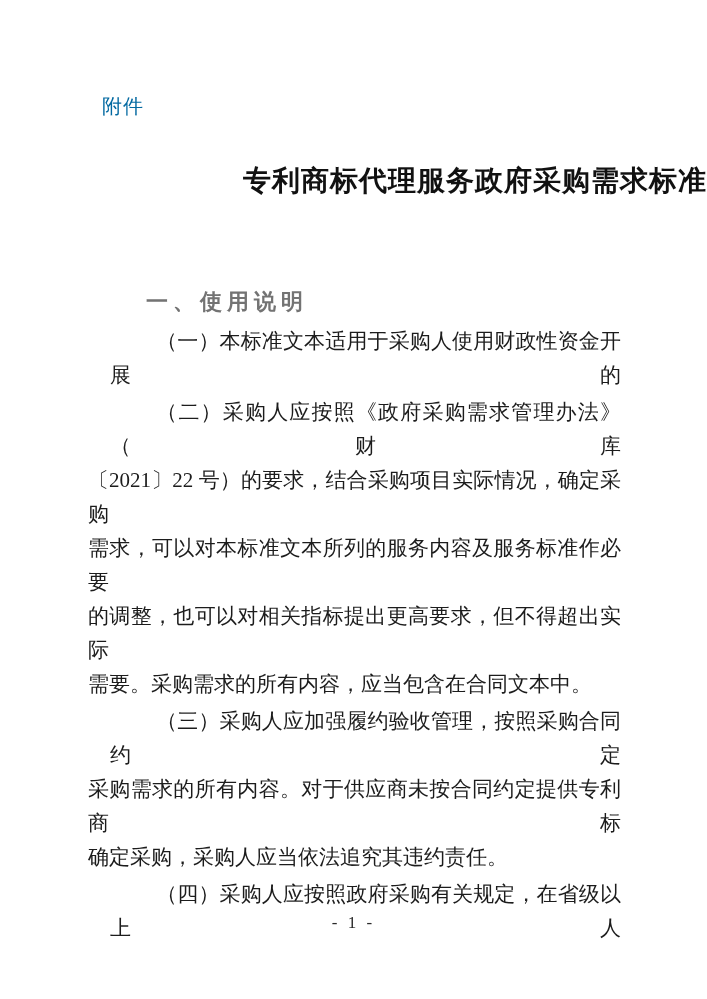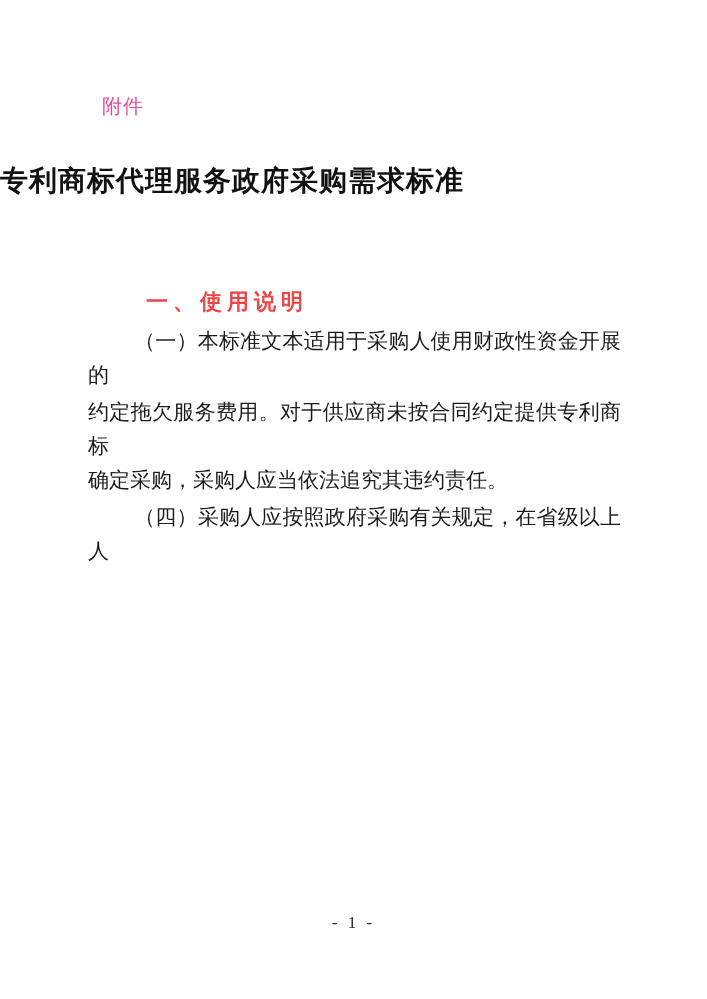--- a/index.html
+++ b/index.html
@@ -16,63 +16,64 @@
     font-family: "Liberation Serif", "DejaVu Serif", serif;
     color: #1c1c1c;
   }
   .attachment-label {
     position: absolute;
     left: 102px;
     top: 93px;
     font-family: "Liberation Sans", "DejaVu Sans", sans-serif;
     font-size: 20px;
     font-weight: 500;
-    color: #ec4899;
+    color: #0369a1;
     letter-spacing: 1px;
   }
   .title-block {
     position: absolute;
     left: 0;
     right: 0;
     top: 156px;
-    text-align: left;
+    text-align: right;
     font-family: "Liberation Serif", "DejaVu Serif", serif;
     font-size: 28px;
     font-weight: 600;
     line-height: 50px;
     color: #111111;
     letter-spacing: 1px;
   }
   .content {
     position: absolute;
     left: 88px;
     top: 286px;
     width: 533px;
   }
   .section-heading {
     font-family: "Liberation Sans", "DejaVu Sans", sans-serif;
     font-size: 22px;
     font-weight: 700;
     line-height: 32px;
     letter-spacing: 5px;
     margin: 0 0 6px 58px;
-    color: #ef4444;
+    color: #737373;
   }
   .para {
     margin: 0 0 3px 0;
   }
   .line {
     font-size: 21px;
     line-height: 34px;
     text-align: justify;
     text-align-last: justify;
     text-justify: inter-ideograph;
   }
   .line.first {
     text-indent: 2.2em;
+    margin-left: 22px;
   }
   .line.para-last {
     text-align-last: left;
   }
   .page-number {
     position: absolute;
     left: 0;
     right: 0;
     top: 913px;
     text-align: center;
@@ -92,21 +93,29 @@
     <div>专利商标代理服务政府采购需求标准</div>
   </div>
 
   <div class="content">
     <div class="section-heading">一、使用说明</div>
     <div>
         <div class="para">
           <div class="line first">（一）本标准文本适用于采购人使用财政性资金开展的</div>
         </div>
         <div class="para">
-          <div class="line">约定拖欠服务费用。对于供应商未按合同约定提供专利商标</div>
+          <div class="line first">（二）采购人应按照《政府采购需求管理办法》（财库</div>
+          <div class="line">〔2021〕22 号）的要求，结合采购项目实际情况，确定采购</div>
+          <div class="line">需求，可以对本标准文本所列的服务内容及服务标准作必要</div>
+          <div class="line">的调整，也可以对相关指标提出更高要求，但不得超出实际</div>
+          <div class="line para-last">需要。采购需求的所有内容，应当包含在合同文本中。</div>
+        </div>
+        <div class="para">
+          <div class="line first">（三）采购人应加强履约验收管理，按照采购合同约定</div>
+          <div class="line">采购需求的所有内容。对于供应商未按合同约定提供专利商标</div>
           <div class="line para-last">确定采购，采购人应当依法追究其违约责任。</div>
         </div>
         <div class="para">
           <div class="line first">（四）采购人应按照政府采购有关规定，在省级以上人</div>
         </div>
       </div>
   </div>
 
   <div class="page-number">- 1 -</div>
 

